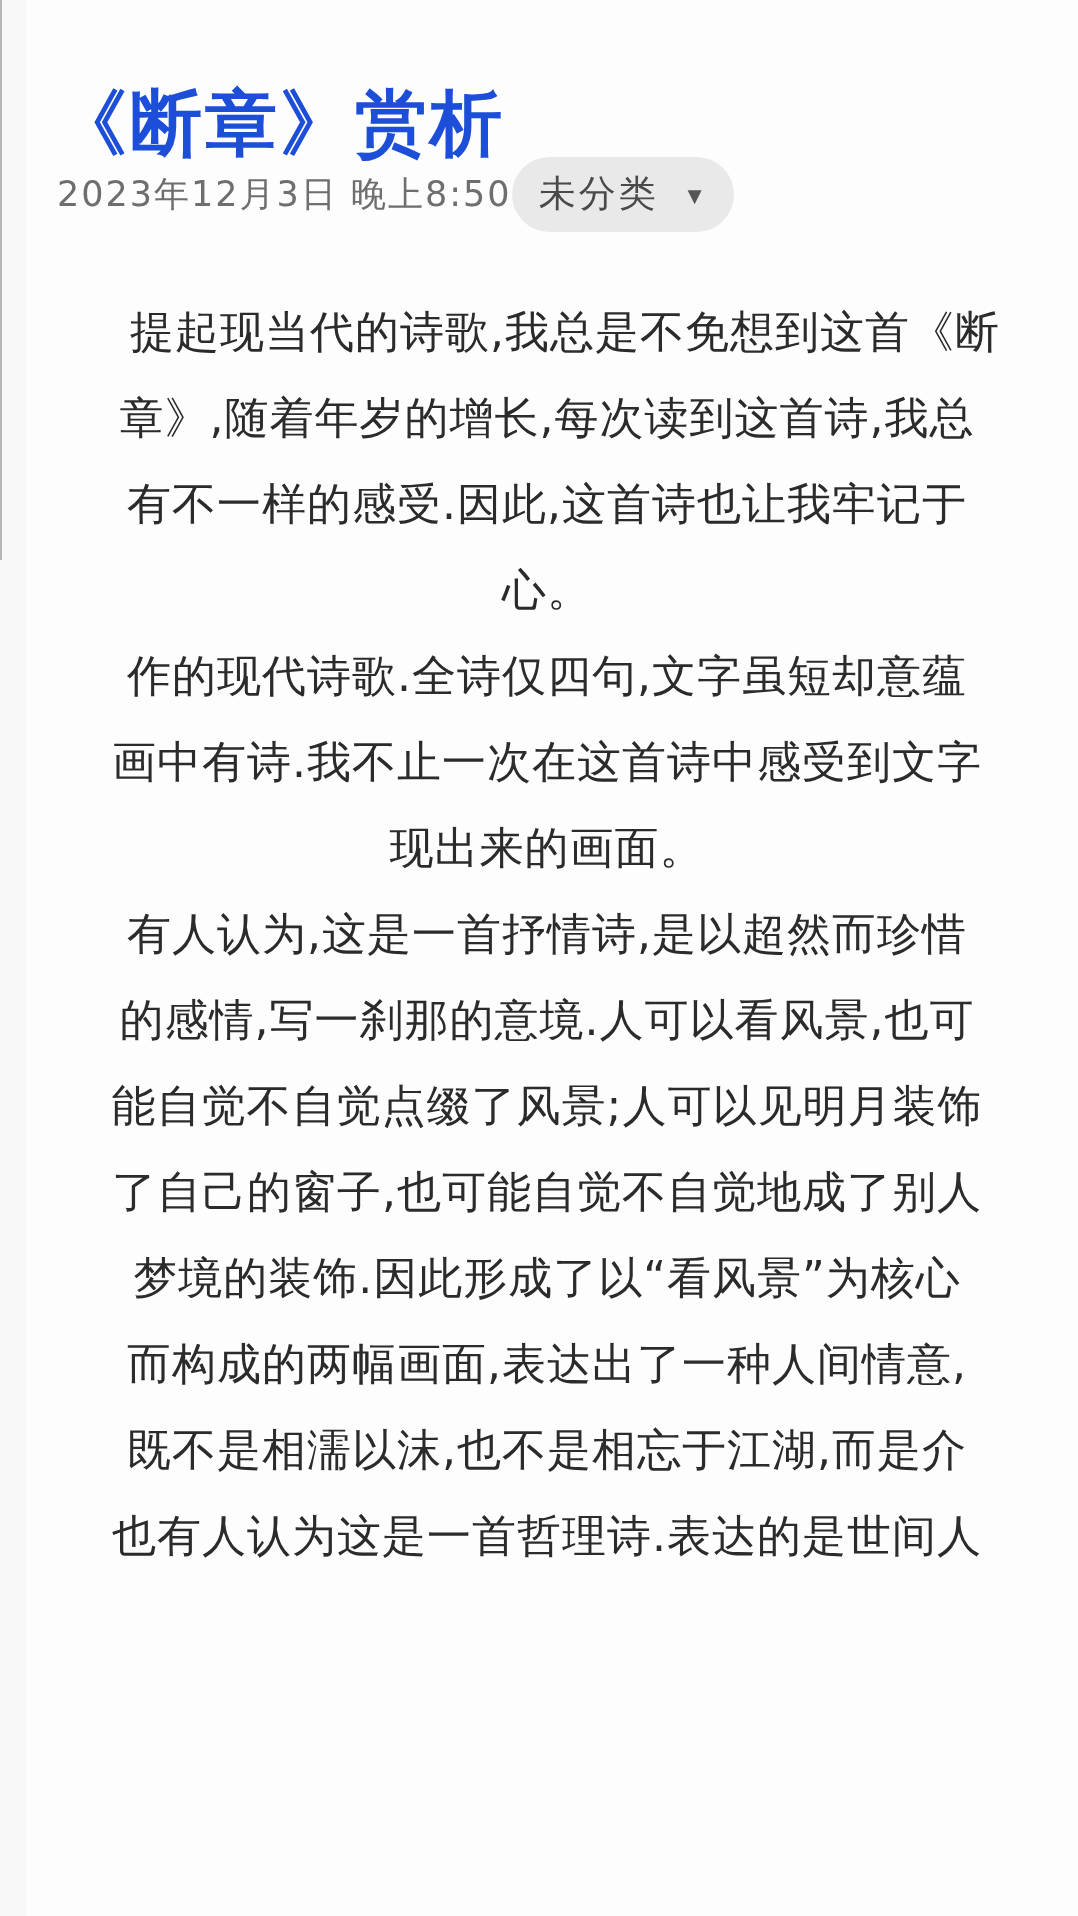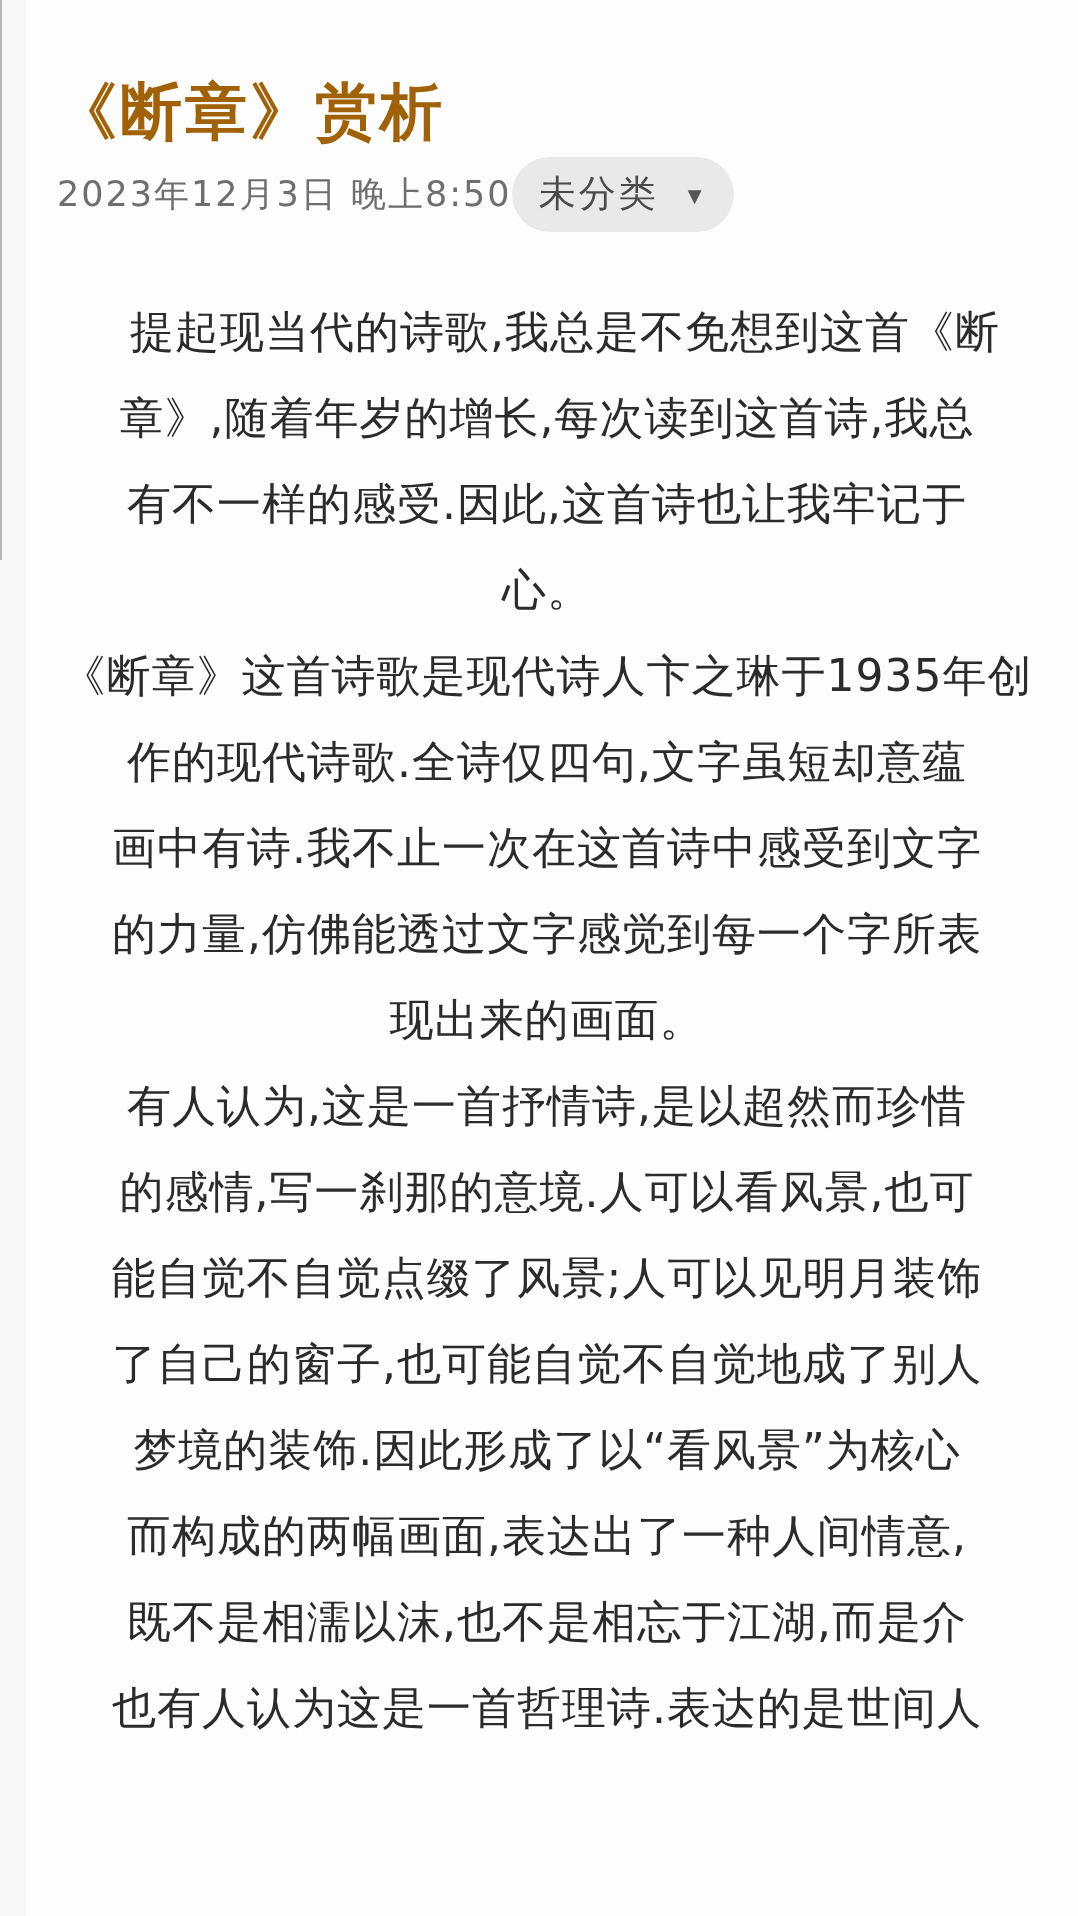--- a/index.html
+++ b/index.html
@@ -24,24 +24,24 @@
   .edge-line {
     position: absolute;
     left: 0; top: 0;
     width: 2px; height: 560px;
     background: rgba(60,60,60,0.35);
   }
   .title {
     position: absolute;
     left: 55px;
     top: 28px;
-    font-size: 62px;
+    font-size: 72px;
     font-weight: 700;
     letter-spacing: 3px;
-    color: #a16207;
+    color: #1d4ed8;
     white-space: nowrap;
   }
   .meta-row {
     position: absolute;
     left: 57px;
     right: 64px;
     top: 156px;
     height: 76px;
     display: flex;
     justify-content: flex-start;
@@ -113,24 +113,22 @@
   </div>
 
   <div class="article">
       <div class="paragraph">
         <div class="line indent">提起现当代的诗歌,我总是不免想到这首《断</div>
         <div class="line">章》,随着年岁的增长,每次读到这首诗,我总</div>
         <div class="line">有不一样的感受.因此,这首诗也让我牢记于</div>
         <div class="line">心。</div>
       </div>
       <div class="paragraph">
-        <div class="line">《断章》这首诗歌是现代诗人卞之琳于1935年创</div>
         <div class="line">作的现代诗歌.全诗仅四句,文字虽短却意蕴</div>
         <div class="line">画中有诗.我不止一次在这首诗中感受到文字</div>
-        <div class="line">的力量,仿佛能透过文字感觉到每一个字所表</div>
         <div class="line">现出来的画面。</div>
       </div>
       <div class="paragraph">
         <div class="line">有人认为,这是一首抒情诗,是以超然而珍惜</div>
         <div class="line">的感情,写一刹那的意境.人可以看风景,也可</div>
         <div class="line">能自觉不自觉点缀了风景;人可以见明月装饰</div>
         <div class="line">了自己的窗子,也可能自觉不自觉地成了别人</div>
         <div class="line">梦境的装饰.因此形成了以“看风景”为核心</div>
         <div class="line">而构成的两幅画面,表达出了一种人间情意,</div>
         <div class="line">既不是相濡以沫,也不是相忘于江湖,而是介</div>

